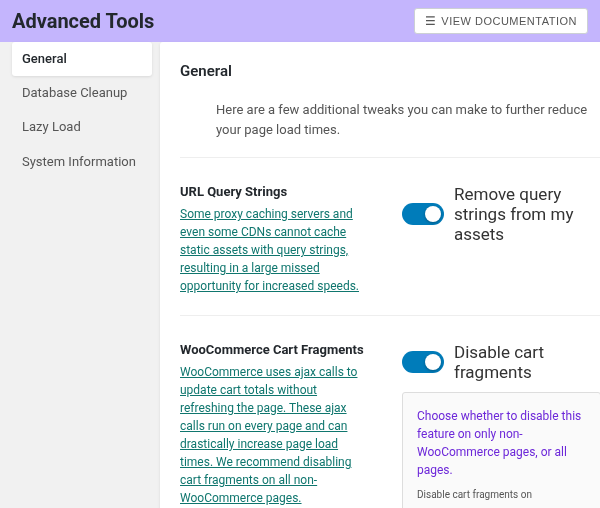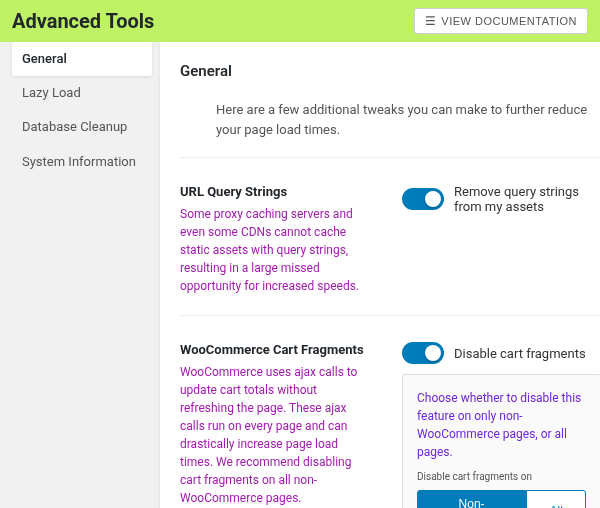--- a/index.html
+++ b/index.html
@@ -9,21 +9,21 @@
       background: #f1f1f1;
       color: #333;
       width: 600px;
       min-height: 508px;
     }
     .page-header {
       display: flex;
       justify-content: space-between;
       align-items: center;
       padding: 8px 12px;
-      background: #bef264;
+      background: #c4b5fd;
     }
     .page-title {
       font-size: 20px;
       font-weight: 700;
       color: #23282d;
     }
     .view-docs-btn {
       display: flex;
       align-items: center;
       gap: 5px;
@@ -98,22 +98,23 @@
       flex-shrink: 0;
     }
     .setting-label {
       font-weight: 700;
       font-size: 13px;
       margin-bottom: 6px;
       color: #23282d;
     }
     .setting-desc-text {
       font-size: 12px;
-      color: #a21caf;
+      color: #0f766e;
       line-height: 1.5;
+      text-decoration: underline;
     }
     .setting-control {
       flex: 1;
     }
     .toggle-row {
       display: flex;
       align-items: center;
       gap: 10px;
       margin-bottom: 10px;
     }
@@ -134,21 +135,21 @@
       position: absolute;
       top: 3px;
       right: 3px;
       width: 16px;
       height: 16px;
       background: #fff;
       border-radius: 50%;
       box-shadow: 0 1px 3px rgba(0,0,0,0.3);
     }
     .toggle-label {
-      font-size: 13px;
+      font-size: 17px;
       color: #333;
     }
     .divider {
       border: none;
       border-top: 1px solid #eee;
       margin: 4px 0 16px 0;
     }
     .cart-fragments-box {
       border: 1px solid #ddd;
       border-radius: 3px;
@@ -197,22 +198,22 @@
   <h1 class="page-title">Advanced Tools</h1>
   <button class="view-docs-btn">
     <span class="doc-icon">☰</span>
     <span>VIEW DOCUMENTATION</span>
   </button>
 </div>
 
 <div class="main-layout">
   <nav class="sidebar">
     <div class="sidebar-item active">General</div>
+    <div class="sidebar-item">Database Cleanup</div>
     <div class="sidebar-item">Lazy Load</div>
-    <div class="sidebar-item">Database Cleanup</div>
     <div class="sidebar-item">System Information</div>
   </nav>
 
   <div class="content-area">
     <div class="content-title">General</div>
     <p class="intro-text">Here are a few additional tweaks you can make to further reduce your page load times.</p>
 
     <hr class="divider">
 
     <div class="setting-section">

